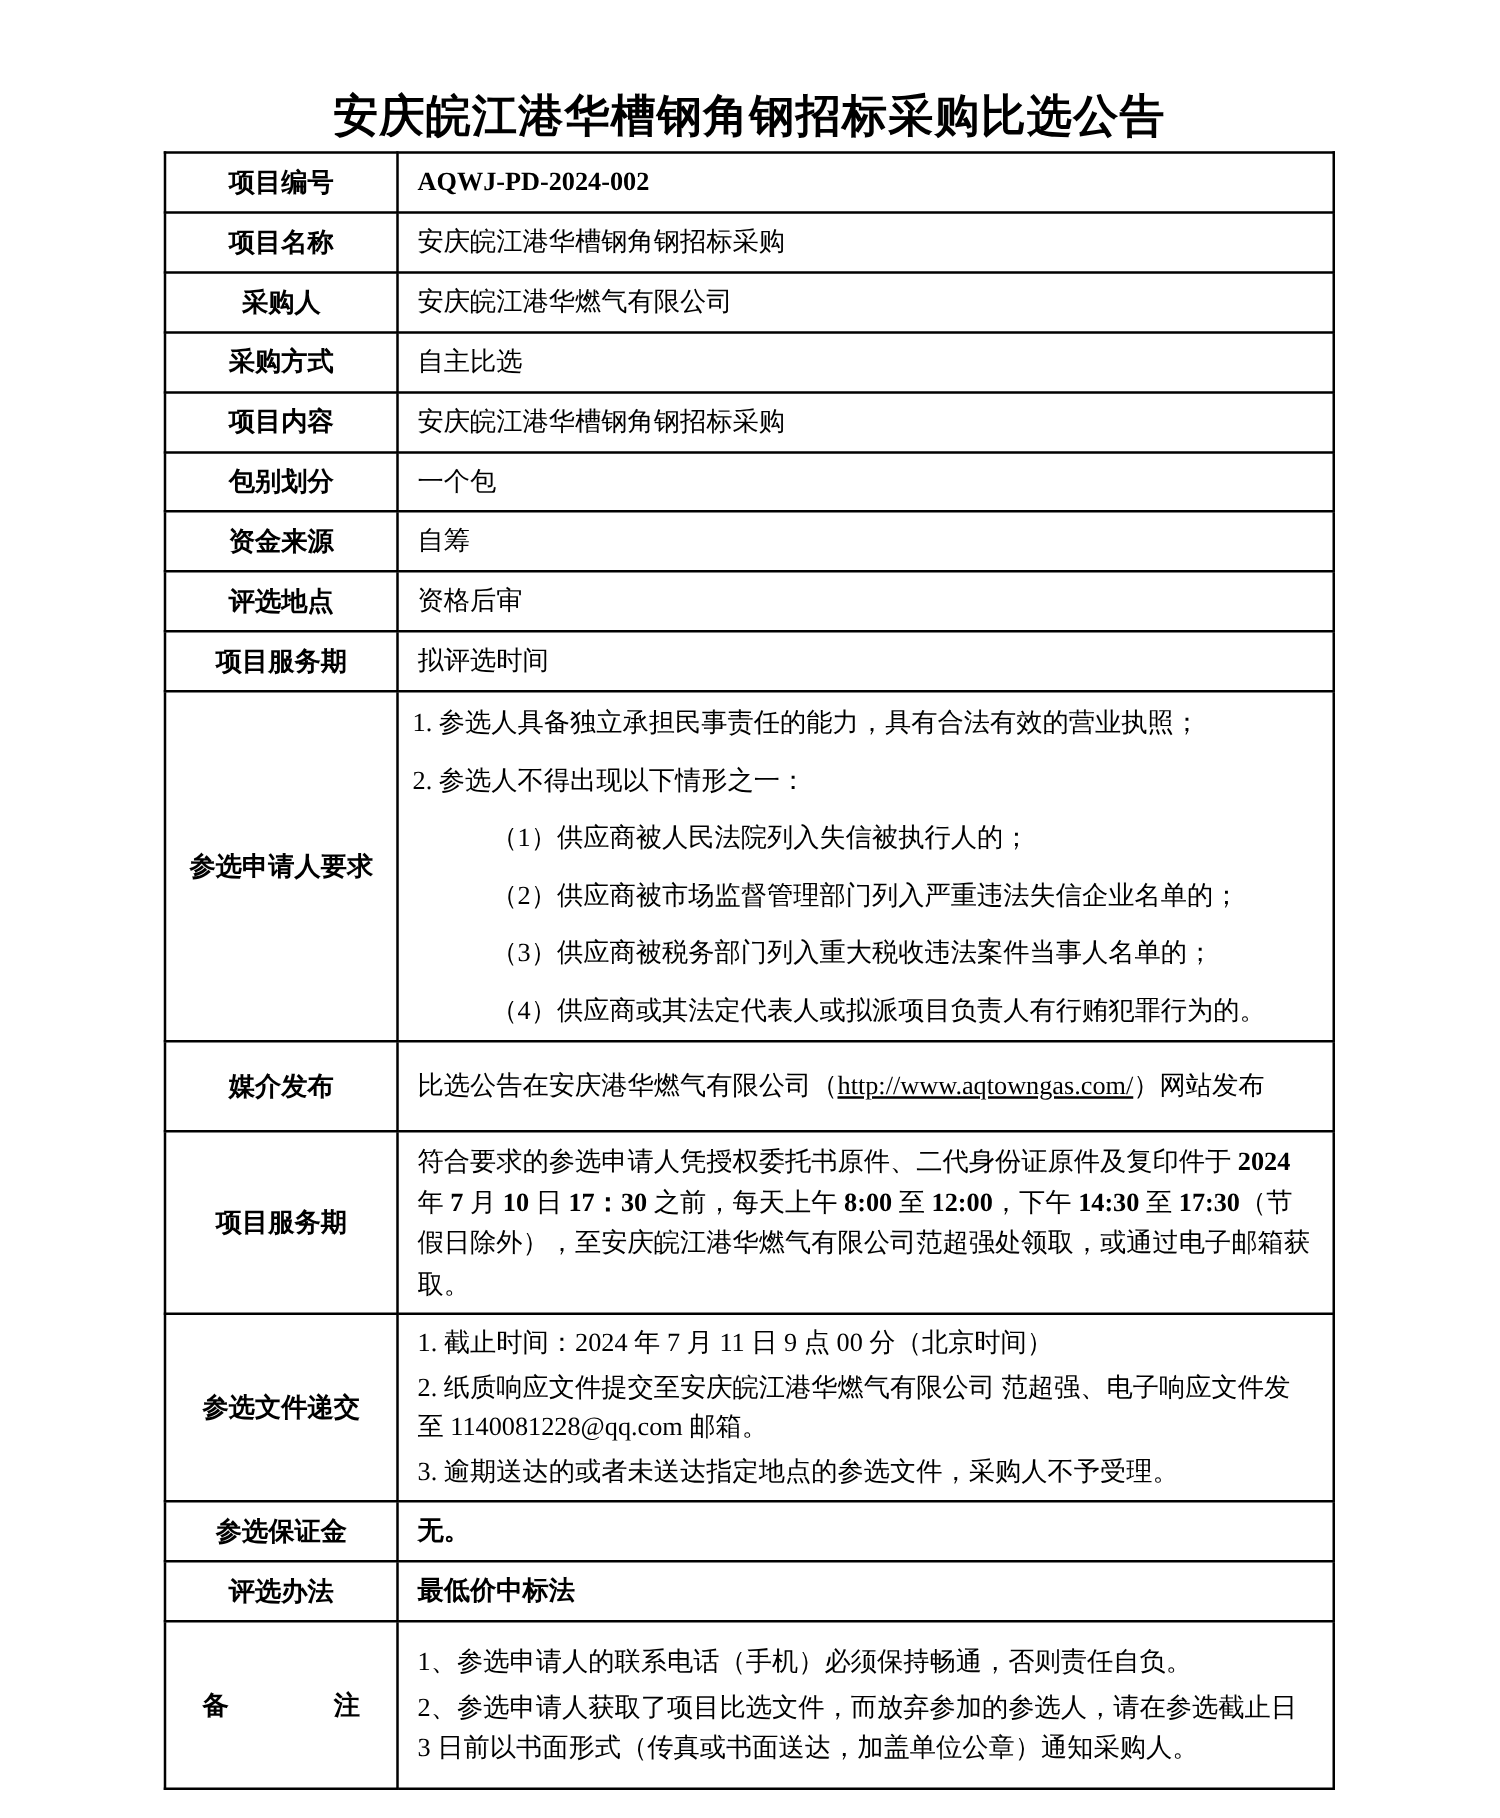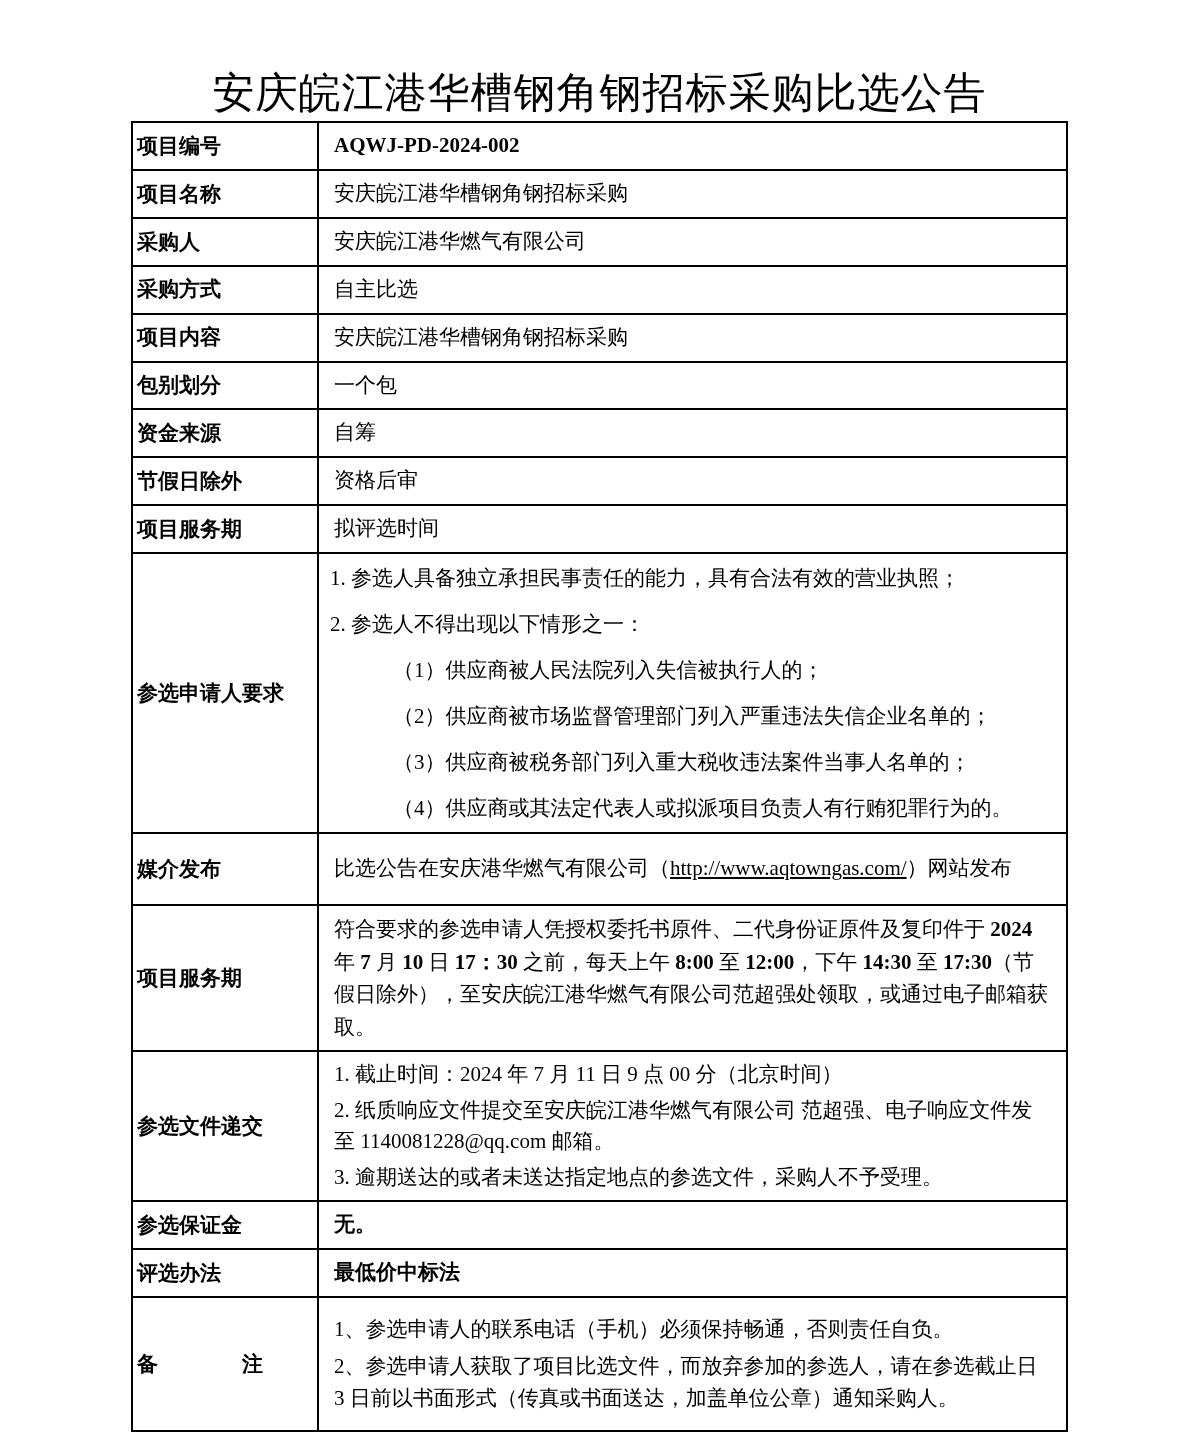--- a/index.html
+++ b/index.html
@@ -5,39 +5,39 @@
   html,body{margin:0;padding:0;background:#ffffff;}
   body{
     width:1200px;height:1454px;overflow:hidden;
     font-family:"Liberation Serif","DejaVu Serif",serif;
     color:#000;
   }
   .sheet{margin-left:131px;width:937px;}
   h1.doc-title{
     margin:72px 0 7px 0;
     text-align:center;
-    font-size:42px;
-    font-weight:normal;
+    font-size:36px;
+    font-weight:bold;
     line-height:42px;
     letter-spacing:1px;
   }
   table.announcement{
     border-collapse:collapse;
     width:100%;
     table-layout:fixed;
   }
   table.announcement th,
   table.announcement td{
     border:2px solid #000;
     font-size:21px;
     vertical-align:middle;
   }
   table.announcement th{
     font-weight:bold;
-    text-align:left;
+    text-align:center;
     white-space:pre-line;
     padding:2px 4px;
     line-height:1.45;
   }
   table.announcement td{
     padding:3px 10px 3px 11px;
     text-align:left;
   }
   td p{margin:4px;line-height:1.52;}
   .b{font-weight:bold;}
@@ -114,21 +114,21 @@
             <p><span>一个包</span></p>
           </td>
         </tr>
         <tr id="row-funding">
           <th>资金来源</th>
           <td>
             <p><span>自筹</span></p>
           </td>
         </tr>
         <tr id="row-qualification">
-          <th>节假日除外</th>
+          <th>评选地点</th>
           <td>
             <p><span>资格后审</span></p>
           </td>
         </tr>
         <tr id="row-service-period">
           <th>项目服务期</th>
           <td>
             <p><span>拟评选时间</span></p>
           </td>
         </tr>

